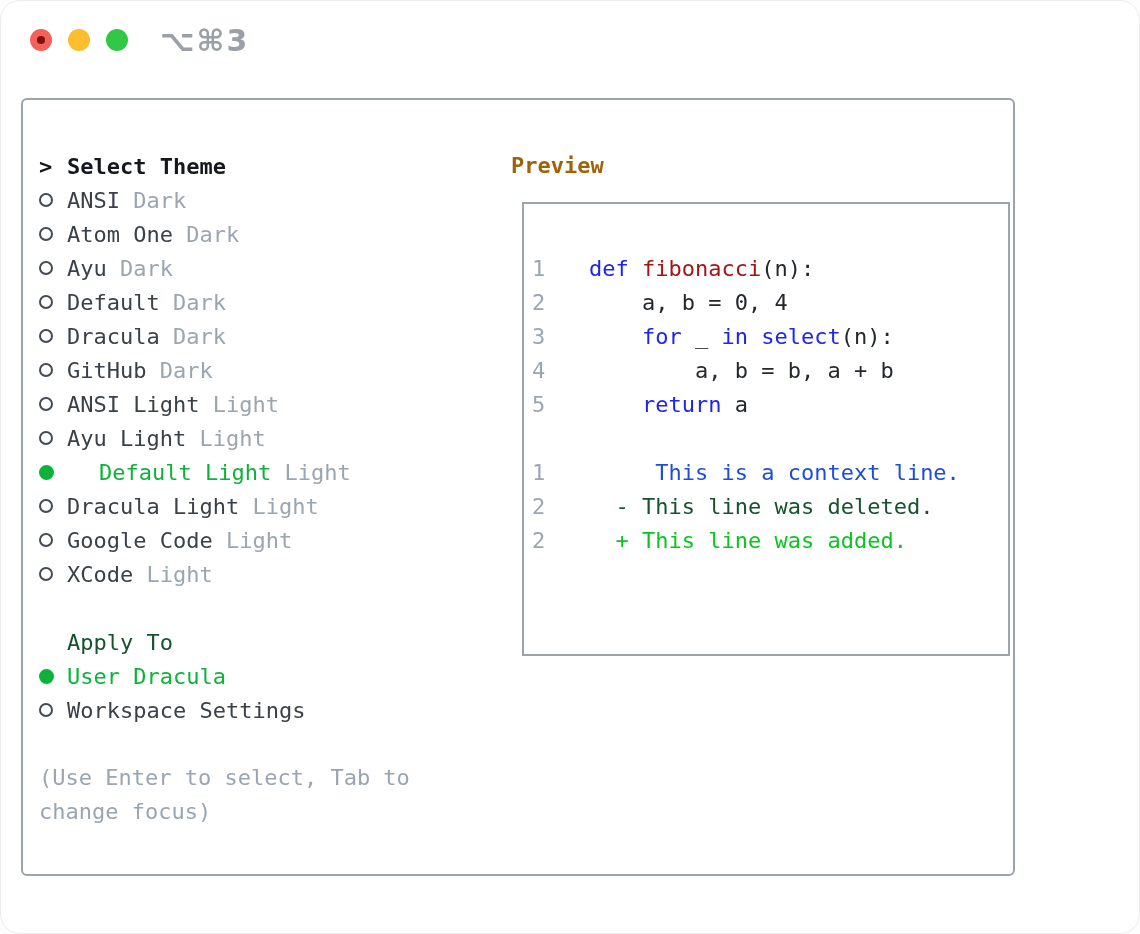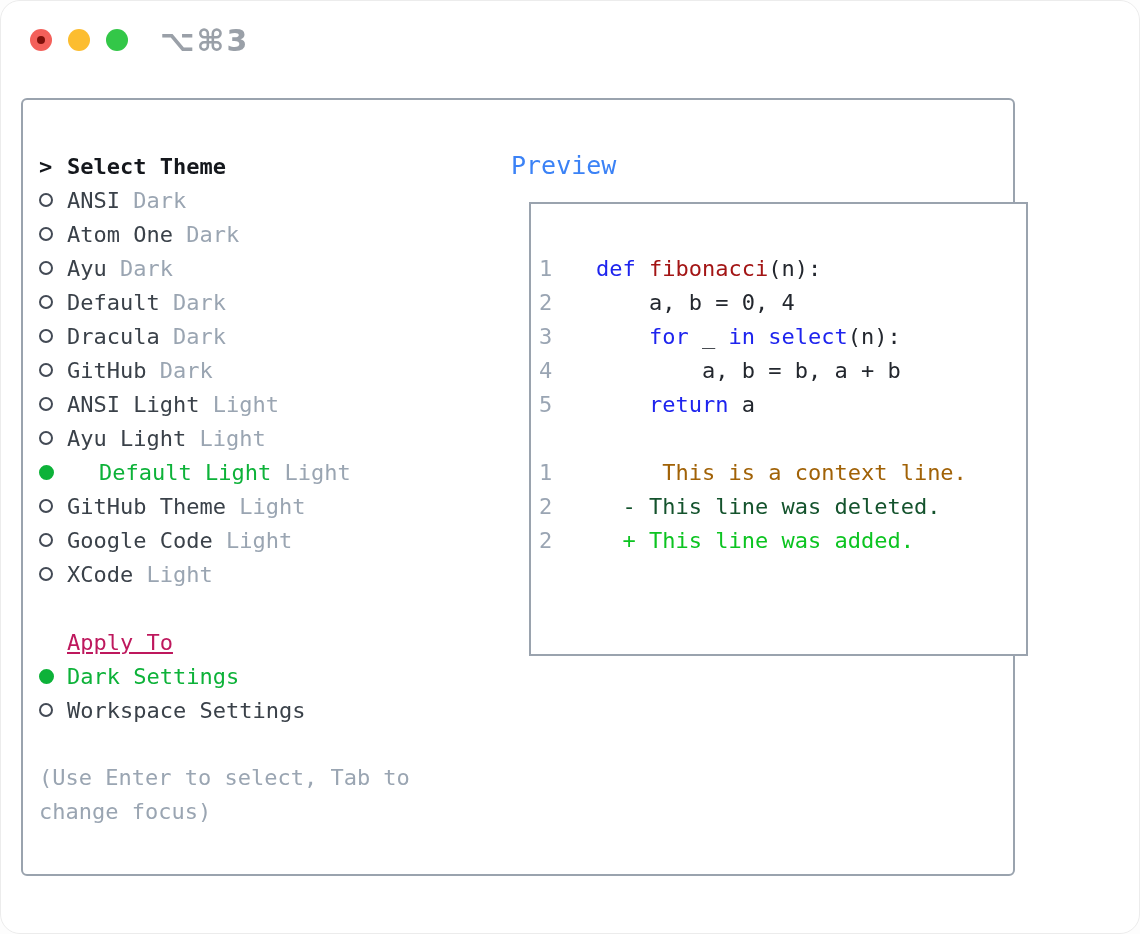--- a/index.html
+++ b/index.html
@@ -22,36 +22,36 @@
   .col-left{position:absolute;left:16px;top:49px;width:440px;font-size:22px;color:#3a4149;}
   .row{height:34px;display:flex;align-items:center;white-space:pre;}
   .bullet{width:28px;display:flex;align-items:center;flex:none;}
   .radio{width:14px;height:14px;border-radius:50%;border:2px solid #434a55;box-sizing:border-box;}
   .radio.sel{width:15px;height:15px;background:#0db239;border-color:#0db239;}
   .arrow{font-weight:bold;color:#14171c;}
   .hdr{font-weight:bold;color:#14171c;}
   .theme-name{color:#3a4149;}
   .theme-name.sel{color:#0db239;margin-left:32px;}
   .variant{color:#9aa5b2;}
-  .apply-label{color:#be185d;text-decoration:underline;}
+  .apply-label{color:#14532d;}
   .apply-opt{color:#3a4149;}
   .apply-opt.sel{color:#0db239;}
   .spacer{height:34px;}
   .hint{color:#9aa5b2;line-height:34px;width:420px;}
   
   .col-right{position:absolute;left:478px;top:49px;}
-  .preview-title{height:34px;line-height:34px;font-size:25px;font-weight:normal;color:#3b82f6;padding-left:10px;}
-  .preview-box{margin-left:28px;margin-top:19px;width:472px;height:402px;border:2px solid #9aa3ae;
-               box-sizing:content-box;background:#fff;padding:48px 15px 0 8px;overflow:hidden;}
+  .preview-title{height:34px;line-height:34px;font-size:22px;font-weight:bold;color:#a16207;padding-left:10px;}
+  .preview-box{margin-left:21px;margin-top:19px;width:472px;height:402px;border:2px solid #9aa3ae;
+               box-sizing:content-box;background:#fff;padding:48px 4px 0 8px;overflow:hidden;}
   .code-line{white-space:pre;height:34px;line-height:34px;font-size:22px;color:#23272e;}
   .ln{display:inline-block;width:57px;color:#9aa5b3;}
   .tk-kw{color:#1e24ee;}
   .tk-fn{color:#a31515;}
   .tk-pl{color:#23272e;}
-  .tk-ctx{color:#a16207;}
+  .tk-ctx{color:#1d4ed8;}
   .tk-del{color:#14532d;}
   .tk-add{color:#0cc421;text-align:center;}
 </style>
 </head>
 <body>
 
 <div class="window">
 
   <div class="titlebar">
     <span class="light red">
@@ -73,34 +73,34 @@
       <div id="theme-list">
           <div class="row"><span class="bullet"><span class="radio"></span></span><span class="theme-name">ANSI </span><span class="variant">Dark</span></div>
           <div class="row"><span class="bullet"><span class="radio"></span></span><span class="theme-name">Atom One </span><span class="variant">Dark</span></div>
           <div class="row"><span class="bullet"><span class="radio"></span></span><span class="theme-name">Ayu </span><span class="variant">Dark</span></div>
           <div class="row"><span class="bullet"><span class="radio"></span></span><span class="theme-name">Default </span><span class="variant">Dark</span></div>
           <div class="row"><span class="bullet"><span class="radio"></span></span><span class="theme-name">Dracula </span><span class="variant">Dark</span></div>
           <div class="row"><span class="bullet"><span class="radio"></span></span><span class="theme-name">GitHub </span><span class="variant">Dark</span></div>
           <div class="row"><span class="bullet"><span class="radio"></span></span><span class="theme-name">ANSI Light </span><span class="variant">Light</span></div>
           <div class="row"><span class="bullet"><span class="radio"></span></span><span class="theme-name">Ayu Light </span><span class="variant">Light</span></div>
           <div class="row"><span class="bullet"><span class="radio sel"></span></span><span class="theme-name sel">Default Light </span><span class="variant">Light</span></div>
-          <div class="row"><span class="bullet"><span class="radio"></span></span><span class="theme-name">GitHub Theme </span><span class="variant">Light</span></div>
+          <div class="row"><span class="bullet"><span class="radio"></span></span><span class="theme-name">Dracula Light </span><span class="variant">Light</span></div>
           <div class="row"><span class="bullet"><span class="radio"></span></span><span class="theme-name">Google Code </span><span class="variant">Light</span></div>
           <div class="row"><span class="bullet"><span class="radio"></span></span><span class="theme-name">XCode </span><span class="variant">Light</span></div>
         </div>
 
       <div class="spacer"></div>
 
       <div class="row">
         <span class="bullet"></span>
         <span class="apply-label">Apply To</span>
       </div>
 
       <div id="apply-list">
-          <div class="row"><span class="bullet"><span class="radio sel"></span></span><span class="apply-opt sel">Dark Settings</span></div>
+          <div class="row"><span class="bullet"><span class="radio sel"></span></span><span class="apply-opt sel">User Dracula</span></div>
           <div class="row"><span class="bullet"><span class="radio"></span></span><span class="apply-opt">Workspace Settings</span></div>
         </div>
 
       <div class="spacer"></div>
 
       <div class="hint">(Use Enter to select, Tab to change focus)</div>
     </div>
 
     <div class="col-right">
       <div class="preview-title">Preview</div>

